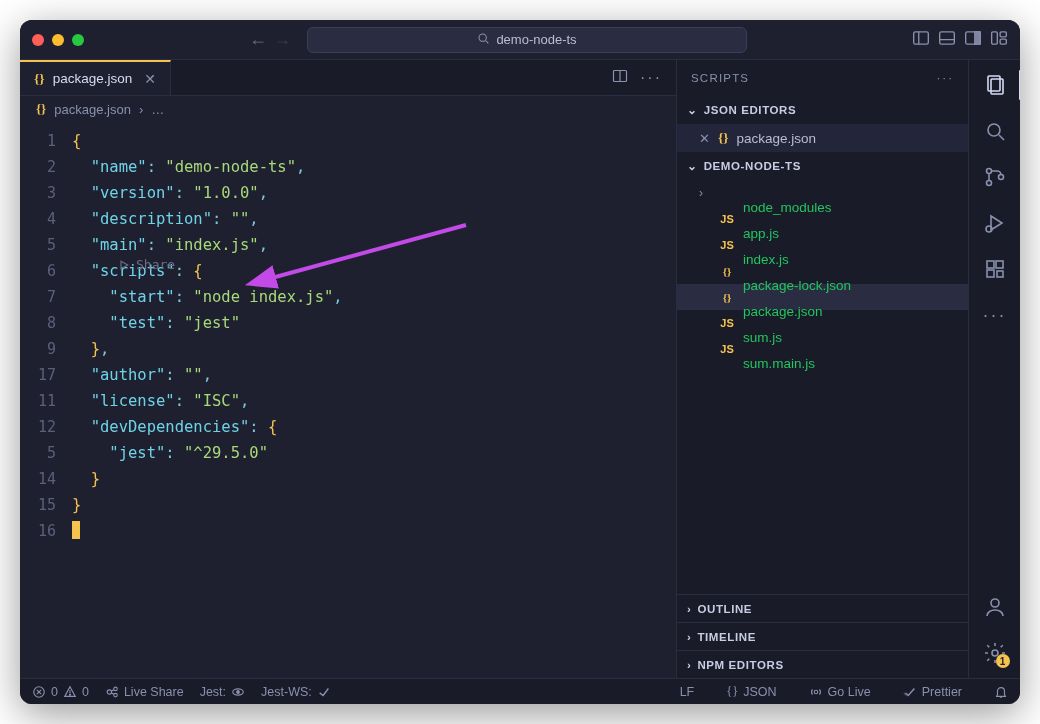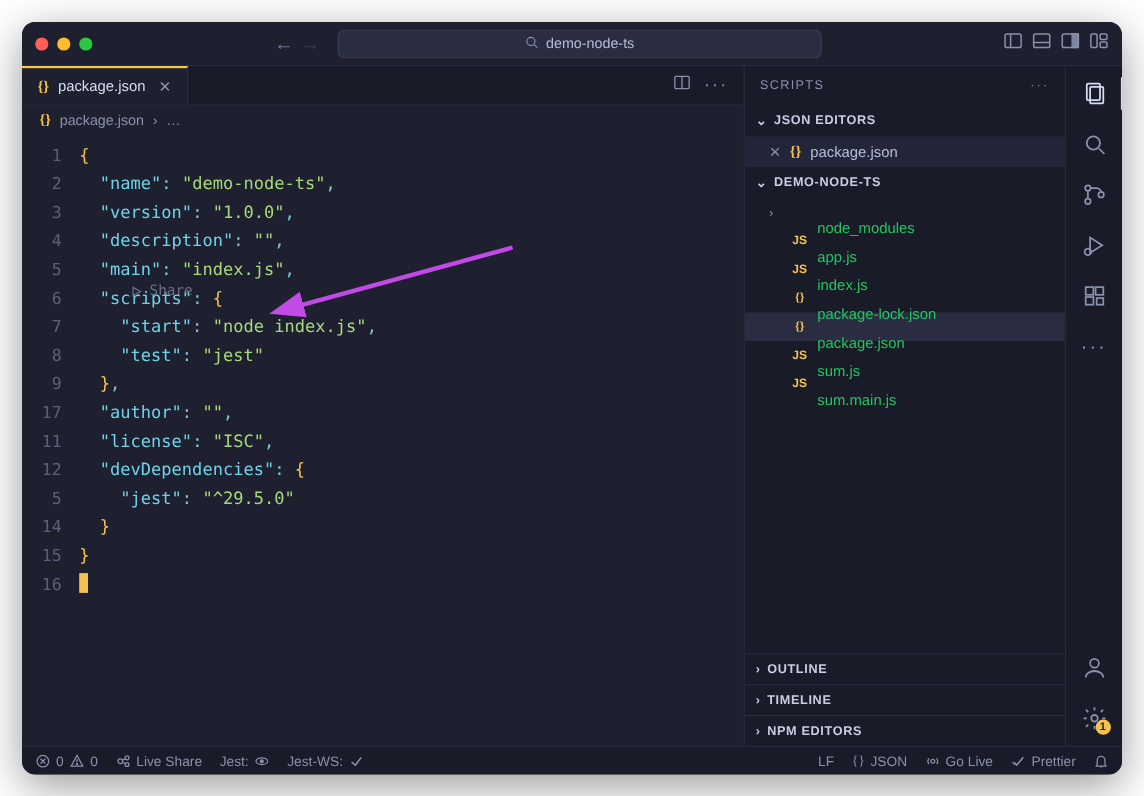--- a/index.html
+++ b/index.html
@@ -90,21 +90,21 @@
   .activitybar .act{ width:26px; height:26px; color:#8a90ad; display:flex; align-items:center; justify-content:center; position:relative;}
   .activitybar .act.active{ color:#d6dbf4;}
   .activitybar .act.active::after{ content:""; position:absolute; right:-13px; top:-2px; width:2px; height:30px; background:#d6dbf4; border-radius:2px;}
   .activitybar .spacer{ flex:1;}
   .activitybar svg{ width:24px; height:24px;}
   .gear-badge{ position:absolute; bottom:-2px; right:-2px; background:#f5c24e; color:#1e2030; font-size:10px; font-weight:700; border-radius:50%; width:14px; height:14px; display:flex; align-items:center; justify-content:center;}
 
   
   .statusbar{ height:26px; background:#191b28; border-top:1px solid #2a2d3f; display:flex; align-items:center; padding:0 12px; gap:16px; color:#8a90ad; font-size:12.5px;}
   .statusbar .seg{ display:flex; align-items:center; gap:5px;}
-  .statusbar .right{ margin-left:auto; display:flex; gap:16px; }
+  .statusbar .right{ margin-left:auto; display:flex; gap:32px; }
   .statusbar svg{ width:14px; height:14px;}
 </style>
 </head>
 <body>
 
 <div class="window">
 
   <div class="titlebar">
     <div class="traffic">
       <span class="tl-close"></span>

